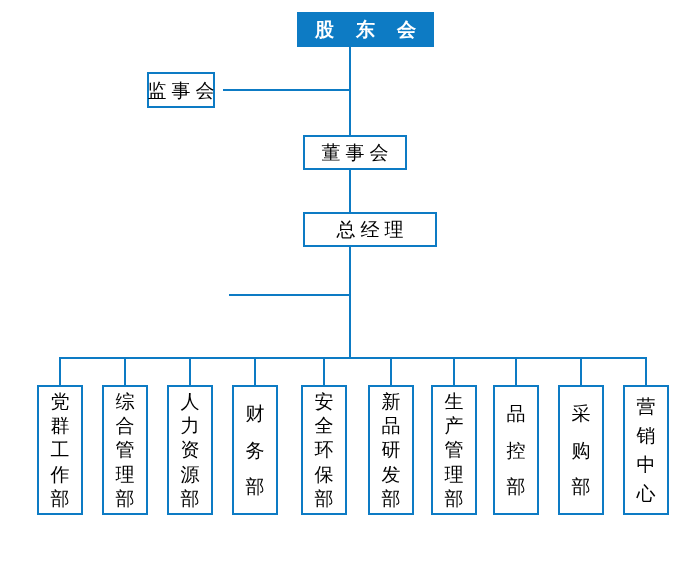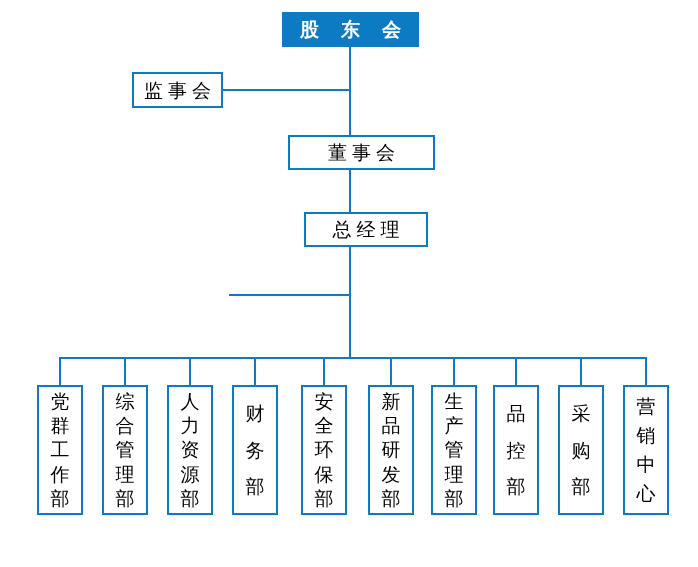--- a/index.html
+++ b/index.html
@@ -10,21 +10,21 @@
     font-family:"DejaVu Sans","Liberation Sans",sans-serif;
     color:var(--text); overflow:hidden;
   }
   .line { position:absolute; background:var(--accent); }
   .line.v { width:2px; }
   .line.h { height:2px; }
   .box {
     position:absolute; background:var(--bg); border:2px solid var(--accent);
     display:flex; align-items:center; justify-content:center;
     font-size:19px; line-height:1; white-space:nowrap;
-    letter-spacing:5px; text-indent:5px;
+    letter-spacing:5px; text-indent:5px;margin-left:15px;
   }
   .box.root {
     background:var(--accent); color:var(--root-text); border:none; font-weight:bold;
     letter-spacing:22px; text-indent:22px;
   }
   .dept {
     position:absolute; top:385px; width:46px; height:130px;
     background:var(--bg); border:2px solid var(--accent);
     display:flex; flex-direction:column; align-items:center; justify-content:space-evenly;
     font-size:19px;
@@ -49,25 +49,25 @@
   <div class="line v" style="left:254px; top:357px; height:28px"></div>
   <div class="line v" style="left:323px; top:357px; height:28px"></div>
   <div class="line v" style="left:390px; top:357px; height:28px"></div>
   <div class="line v" style="left:453px; top:357px; height:28px"></div>
   <div class="line v" style="left:515px; top:357px; height:28px"></div>
   <div class="line v" style="left:580px; top:357px; height:28px"></div>
   <div class="line v" style="left:645px; top:357px; height:28px"></div>
 
   <div class="box root" style="left:282px; top:12px;  width:137px; height:35px">股东会</div>
 
-  <div class="box" style="left:132px; top:72px;  width:91px;  height:36px">监事会</div>
+  <div class="box" style="left:132px; top:72px;  width:68px;  height:36px">监事会</div>
 
-  <div class="box" style="left:288px; top:135px; width:147px; height:35px">董事会</div>
+  <div class="box" style="left:288px; top:135px; width:104px; height:35px">董事会</div>
 
-  <div class="box" style="left:304px; top:212px; width:124px; height:35px">总经理</div>
+  <div class="box" style="left:288px; top:212px; width:134px; height:35px">总经理</div>
 
 
   <div class="dept" style="left:37px">
       <span>党</span>
       <span>群</span>
       <span>工</span>
       <span>作</span>
       <span>部</span>
     </div>
   <div class="dept" style="left:102px">

